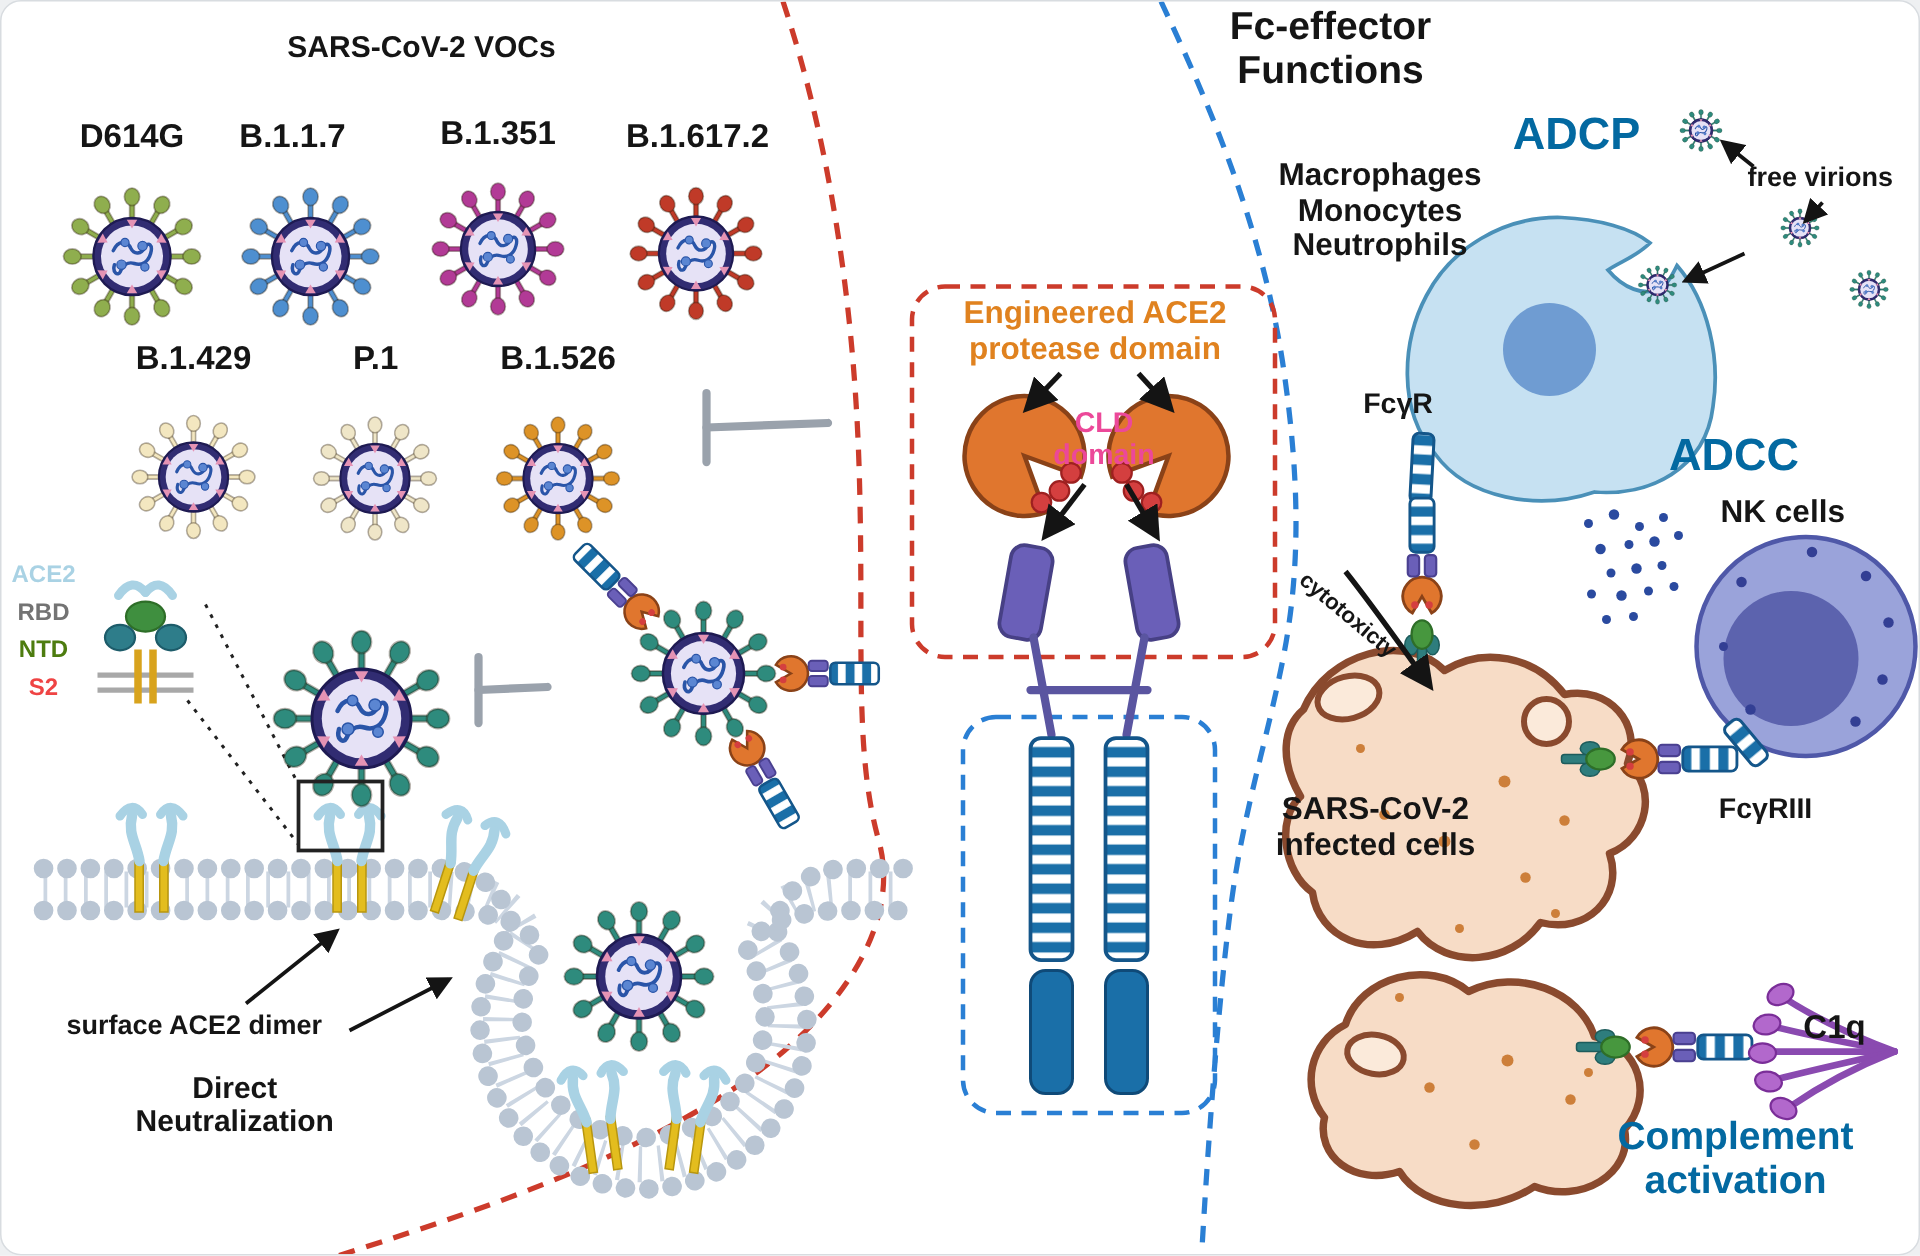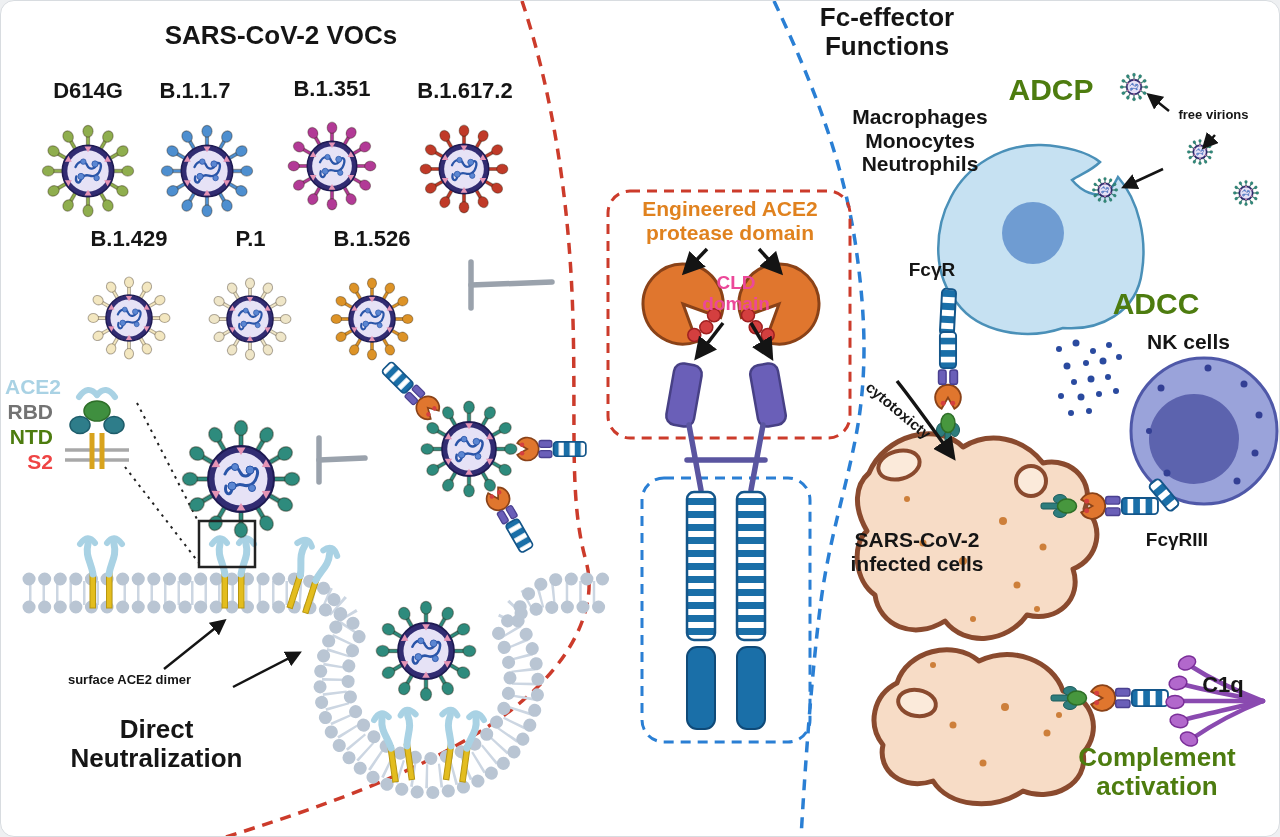--- a/index.html
+++ b/index.html
@@ -2,25 +2,25 @@
 <html><head>
 <meta charset="utf-8">
 <style>
   html,body{margin:0;padding:0;background:#eef0f2;}
   .canvas{position:relative;width:1280px;height:837px;background:#ffffff;overflow:hidden;
           border-radius:14px;border:1px solid #d8dce0;box-sizing:border-box;
           font-family:"Liberation Sans", sans-serif;}
   .canvas svg.scene{position:absolute;left:0;top:0;z-index:1;}
   .lb{position:absolute;z-index:2;font-weight:700;color:#151515;white-space:pre-line;
       text-align:center;line-height:1.12;}
-  .s15{font-size:15px}.s19{font-size:19px}.s20{font-size:13px}
-  .s21{font-size:21px}.s22{font-size:22px}.s26{font-size:26px}.s28{font-size:26px}
+  .s15{font-size:15px}.s19{font-size:19px}.s20{font-size:18px}
+  .s21{font-size:21px}.s22{font-size:22px}.s26{font-size:26px}.s28{font-size:20px}
   .s30{font-size:30px}.s32{font-size:26px}
-  .red{color:#4d7c0f}.orange{color:#e0821f}.purple{color:#ec4899}
-  .lg{text-align:right;width:48px;font-size:21px}
+  .red{color:#0369a1}.orange{color:#e0821f}.purple{color:#ec4899}
+  .lg{text-align:center;width:48px;font-size:16px}
   .lg-ace2{color:#a9d2e4}.lg-rbd{color:#737373}.lg-ntd{color:#4d7c0f}.lg-s2{color:#ef4444}
   .rot{transform:rotate(40deg);transform-origin:left top;}
 </style>
 </head>
 <body>
 
 <div class="canvas">
 
 <svg class="scene" width="1280" height="837" viewBox="0 0 1280 837">
   <defs>

